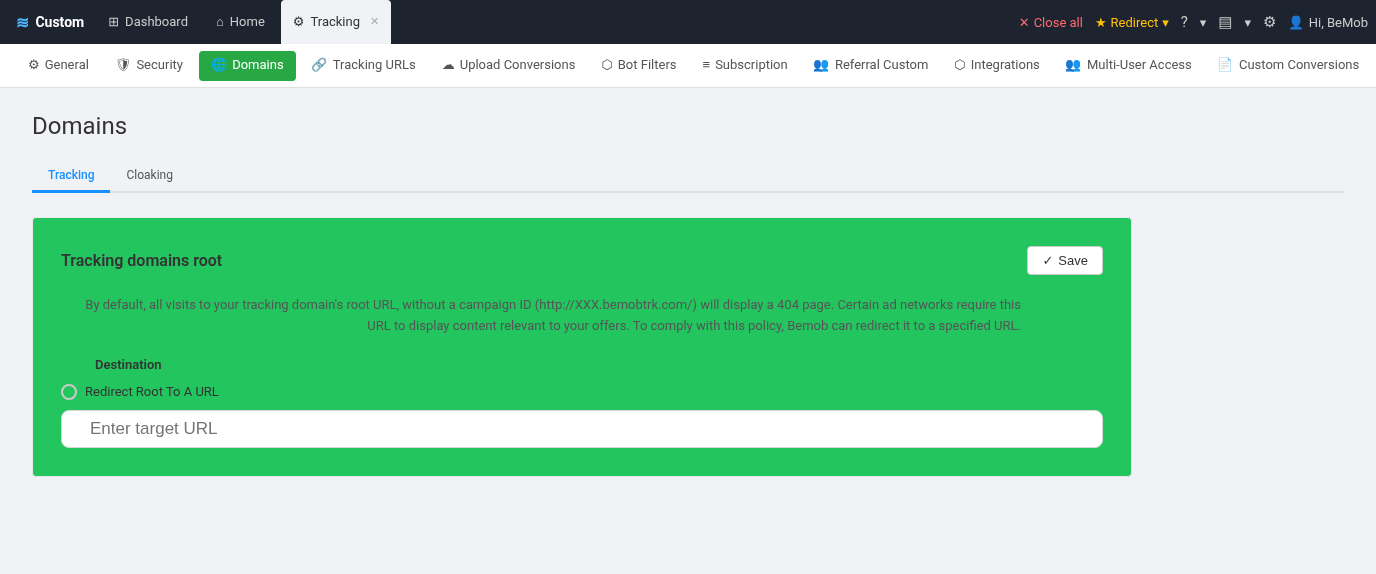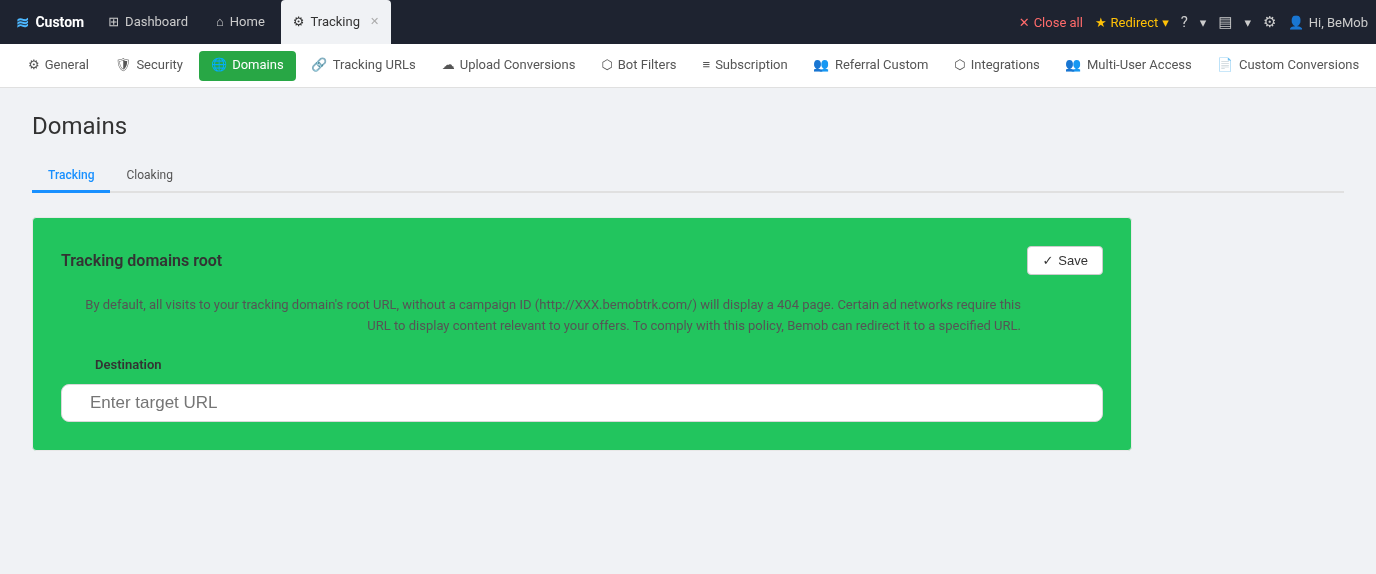--- a/index.html
+++ b/index.html
@@ -222,16 +222,20 @@
       </button>
     </div>
 
     <p class="description-text">By default, all visits to your tracking domain's root URL, without a campaign ID (http://XXX.bemobtrk.com/) will display a 404 page. Certain ad networks require this URL to display content relevant to your offers. To comply with this policy, Bemob can redirect it to a specified URL.</p>
 
     <div class="destination-label">Destination</div>
 
     
 
     
+    <div class="radio-option">
+      <div class="radio-circle"></div>
+      <span>Redirect Root To A URL</span>
+    </div>
 
     <input class="target-url-input" type="text" placeholder="Enter target URL" style="">
   </div>
 </div>
 
 </body></html>

